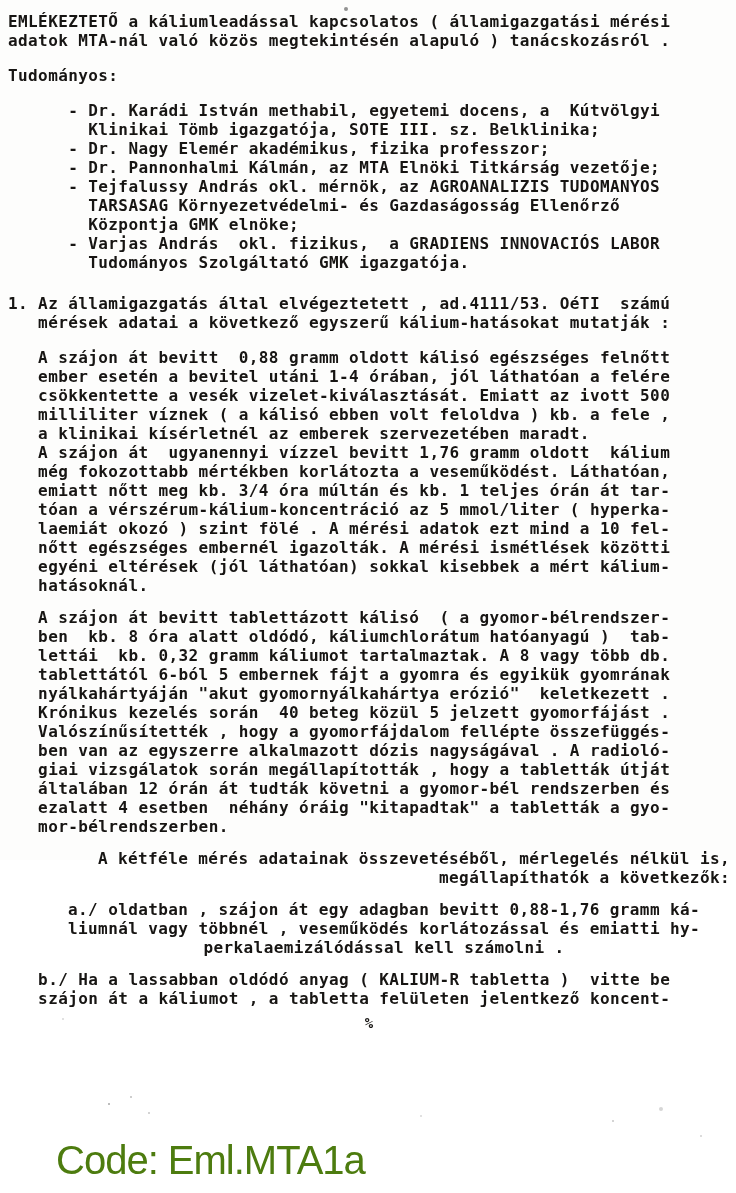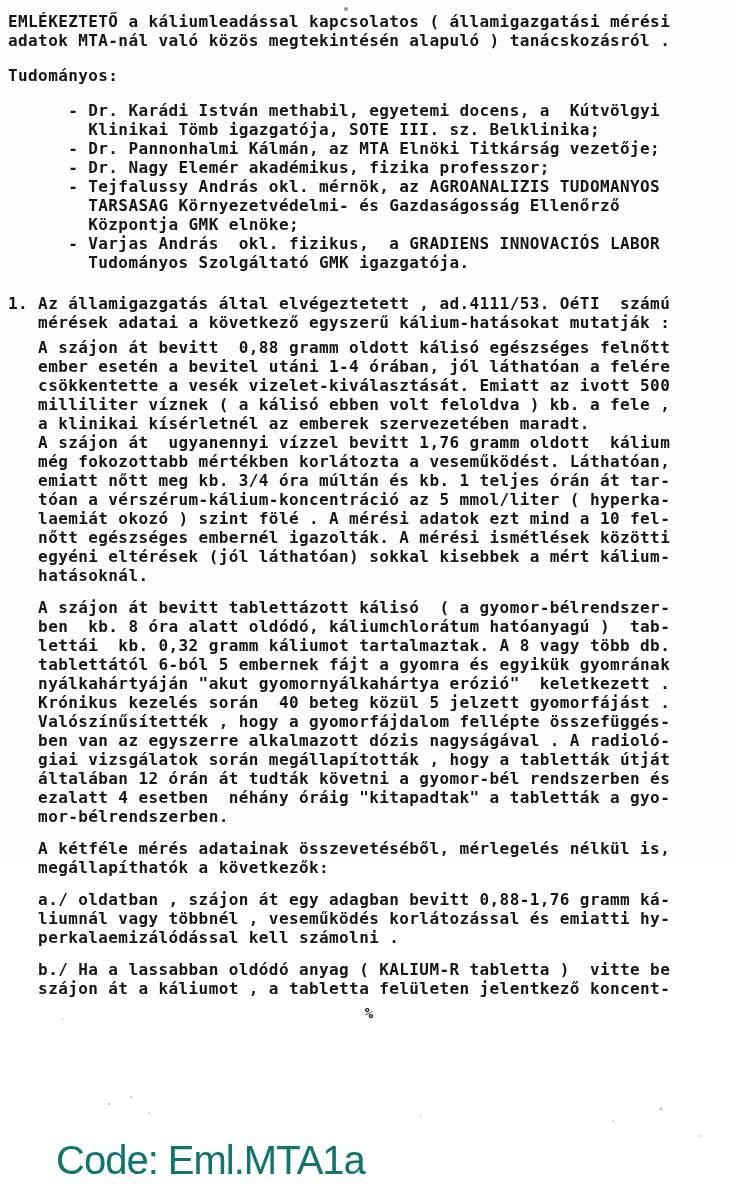--- a/index.html
+++ b/index.html
@@ -29,25 +29,25 @@
     text-rendering: optimizeLegibility;
   }
   .block {
     white-space: pre;
     filter: blur(0.25px);
   }
   .title-block { margin-top: 0; }
   .participants-label { margin-top: 16px; }
   .participants { margin-top: 16px; }
   .sec1-heading { margin-top: 22px; }
-  .sec1-body { margin-top: 6px; }
+  .sec1-body { margin-top: 16px; }
   .sec2-heading { margin-top: 22px; }
   .sec2-body { margin-top: 13px; }
-  .conclusion { margin-top: 13px; }
-  .point-a { margin-top: 13px; }
+  .conclusion { margin-top: 13px; text-align: right; }
+  .point-a { margin-top: 13px; text-align: center; }
   .point-b { margin-top: 13px; }
   .footer-mark {
     margin-top: 6px;
     text-align: center;
     font-size: 14px;
     letter-spacing: 0;
     filter: blur(0.2px);
   }
   .code-stamp {
     position: absolute;
@@ -85,22 +85,22 @@
 <div class="page">
 
   <div class="block title-block">EMLÉKEZTETŐ a káliumleadással kapcsolatos ( államigazgatási mérési
 adatok MTA-nál való közös megtekintésén alapuló ) tanácskozásról .</div>
 
   <div class="block participants-label">Tudományos:</div>
 
   <div class="participants">
     <div class="block">      - Dr. Karádi István methabil, egyetemi docens, a  Kútvölgyi
         Klinikai Tömb igazgatója, SOTE III. sz. Belklinika;</div>
+    <div class="block">      - Dr. Nagy Elemér akadémikus, fizika professzor;</div>
     <div class="block">      - Dr. Pannonhalmi Kálmán, az MTA Elnöki Titkárság vezetője;</div>
-    <div class="block">      - Dr. Nagy Elemér akadémikus, fizika professzor;</div>
     <div class="block">      - Tejfalussy András okl. mérnök, az AGROANALIZIS TUDOMANYOS
         TARSASAG Környezetvédelmi- és Gazdaságosság Ellenőrző
         Központja GMK elnöke;</div>
     <div class="block">      - Varjas András  okl. fizikus,  a GRADIENS INNOVACIÓS LABOR
         Tudományos Szolgáltató GMK igazgatója.</div>
   </div>
 
   <div class="block sec1-heading">1. Az államigazgatás által elvégeztetett , ad.4111/53. OéTI  számú
    mérések adatai a következő egyszerű kálium-hatásokat mutatják :</div>
 
@@ -137,16 +137,16 @@
 
   <div class="block point-a">   a./ oldatban , szájon át egy adagban bevitt 0,88-1,76 gramm ká-
    liumnál vagy többnél , veseműködés korlátozással és emiatti hy-
    perkalaemizálódással kell számolni .</div>
 
   <div class="block point-b">   b./ Ha a lassabban oldódó anyag ( KALIUM-R tabletta )  vitte be
    szájon át a káliumot , a tabletta felületen jelentkező koncent-</div>
 
   <div class="footer-mark">%</div>
 
-  <div class="code-stamp" style="color: #0f766e;">Code: Eml.MTA1a</div>
+  <div class="code-stamp" style="color: #4d7c0f;">Code: Eml.MTA1a</div>
 
   <div class="scan-noise"></div>
 </div>
 
 </body></html>

